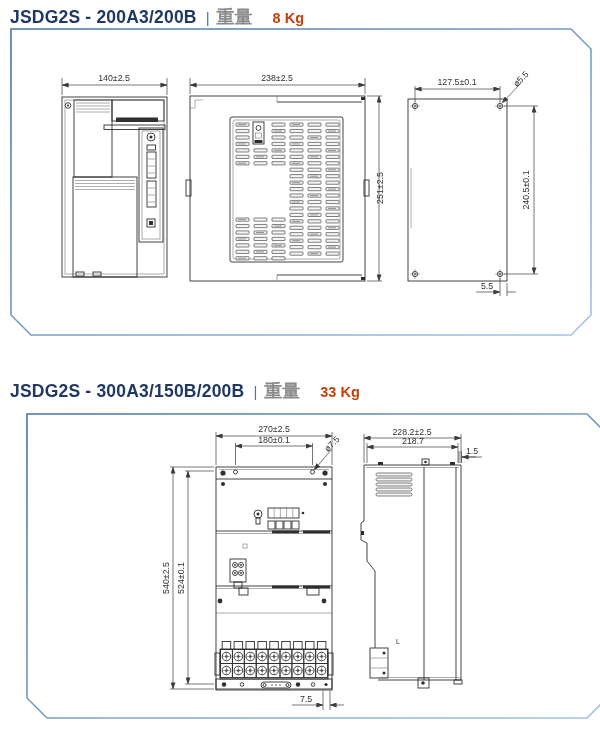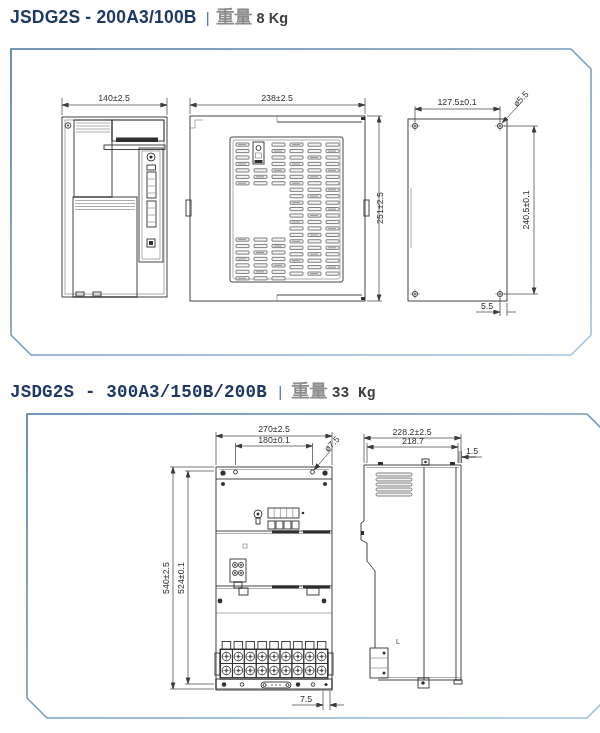--- a/index.html
+++ b/index.html
@@ -3,40 +3,40 @@
 <meta charset="utf-8">
 <style>
   html,body{margin:0;padding:0;background:#ffffff;}
   .page{position:relative;width:600px;height:733px;background:#ffffff;
         font-family:"Liberation Sans",sans-serif;overflow:hidden;}
   .title{position:absolute;left:10px;margin:0;display:flex;align-items:baseline;
          white-space:nowrap;font-weight:bold;}
   .title .model{font-size:17.5px;color:#1f3864;letter-spacing:.2px;}
   .title .sep{font-size:15px;color:#4472c4;font-weight:normal;margin:0 7px 0 9px;}
   .title .wl{font-size:18px;color:#8a8a8a;}
-  .title .wv{font-size:14.5px;color:#404040;margin-left:4px;}
-  #t1{top:5px;} #t2{top:379px;font-family:Liberation Mono, monospace;}
+  .title .wv{font-size:14.5px;color:#c2410c;margin-left:20px;}
+  #t1{top:5px;} #t2{top:379px;}
   .panel{position:absolute;left:10px;}
-  #p1{top:48px;} #p2{top:413px;margin-left:16px;}
+  #p1{top:28px;} #p2{top:413px;margin-left:16px;}
   .ln{fill:none;stroke:#2f2f2f;stroke-width:0.9;}
   .thin{fill:none;stroke:#5a5a5a;stroke-width:0.5;}
   .dim{fill:none;stroke:#3c3c3c;stroke-width:0.7;}
   .fillb{fill:#2f2f2f;stroke:none;}
   .slat{fill:#f4f4f4;stroke:#3a3a3a;stroke-width:0.65;}
   .slatline{stroke:#8a8a8a;stroke-width:0.9;}
   text.dt{font-size:8.8px;fill:#303030;font-family:"Liberation Sans",sans-serif;}
   text.sm{font-size:7px;fill:#303030;font-family:"Liberation Sans",sans-serif;}
 </style>
 </head>
 <body>
 
 <div class="page">
 
   <h2 class="title" id="t1">
-    <span class="model">JSDG2S - 200A3/100B</span>
+    <span class="model">JSDG2S - 200A3/200B</span>
     <span class="sep">|</span>
     <span class="wl">重量</span>
     <span class="wv">8 Kg</span>
   </h2>
 
   <div class="panel" id="p1">
     <svg width="582" height="308" viewBox="0 0 582 308">
       <defs>
         <linearGradient id="bg1" x1="0" y1="0" x2="1" y2="1">
           <stop offset="0" stop-color="#46749f"></stop>

